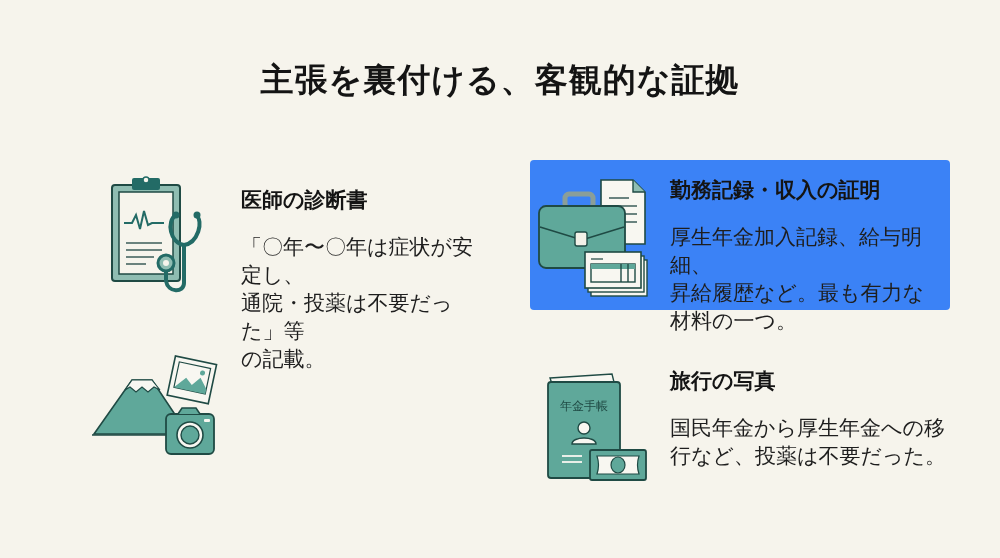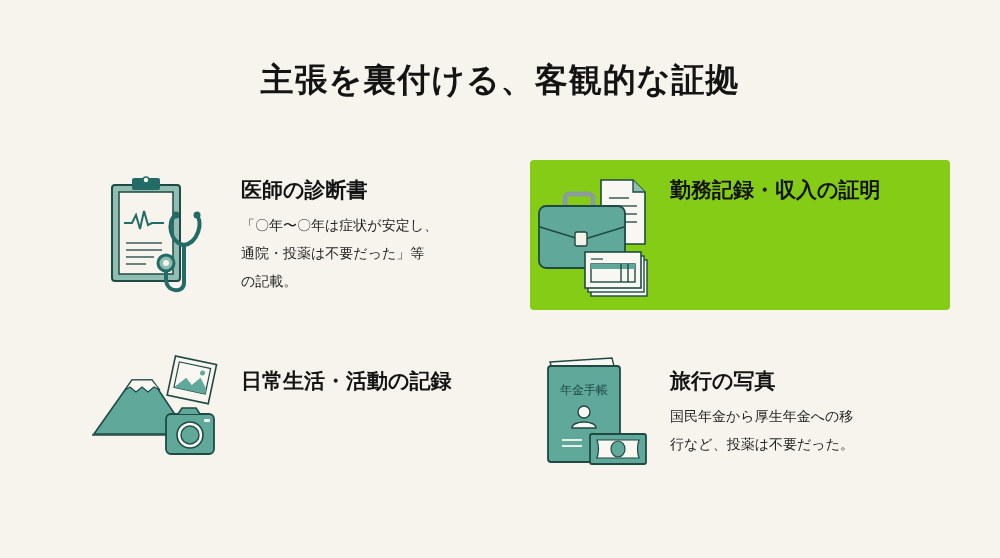--- a/index.html
+++ b/index.html
@@ -9,29 +9,29 @@
     font-family: "DejaVu Sans", "Liberation Sans", sans-serif;
     color: #1a1a1a;
     position: relative;
   }
   .title {
     position: absolute; left: 0; top: 58px; width: 1000px;
     text-align: center; font-size: 33px; font-weight: bold;
     letter-spacing: 1px; color: #141414;
   }
   .card { position: absolute; }
-  .card.panel { background: #84cc16; border-radius: 4px; }
+  .card.panel { background: #3b82f6; border-radius: 4px; }
   .icon { position: absolute; }
   .text { position: absolute; }
   .heading {
     font-size: 21px; font-weight: bold; line-height: 26px;
     color: #141414; white-space: nowrap;
   }
   .body {
-    margin-top: 8px; font-size: 14px; line-height: 28px;
+    margin-top: 20px; font-size: 21px; line-height: 28px;
     color: #1e1e1e; white-space: pre-line;
   }
 </style>
 </head>
 <body>
 
 <div class="title">主張を裏付ける、客観的な証拠</div>
 
 <div class="card" style="left:90px;top:165px;width:400px;height:140px;">
   <div class="icon" style="left:14px;top:8px;width:110px;height:125px;">
@@ -46,21 +46,21 @@
       <line x1="22" y1="84" x2="50" y2="84" stroke="#3b5d58" stroke-width="1.5"></line>
       <line x1="22" y1="91" x2="42" y2="91" stroke="#3b5d58" stroke-width="1.5"></line>
       <path d="M72 42 C62 48 66 70 80 72 C94 70 100 48 92 42" fill="none" stroke="#236b66" stroke-width="4"></path>
       <circle cx="72" cy="42" r="3.5" fill="#236b66"></circle>
       <circle cx="93" cy="42" r="3.5" fill="#236b66"></circle>
       <path d="M80 72 L80 110 C80 120 64 120 62 108 L62 98" fill="none" stroke="#236b66" stroke-width="4"></path>
       <circle cx="62" cy="90" r="8" fill="#8fbdb2" stroke="#236b66" stroke-width="3"></circle>
       <circle cx="62" cy="90" r="3" fill="#f6f4ec"></circle>
     </svg>
   </div>
-  <div class="text" style="left:151px;top:12px;">
+  <div class="text" style="left:151px;top:22px;">
     <div class="heading">医師の診断書</div>
     <div class="body">「〇年〜〇年は症状が安定し、
 通院・投薬は不要だった」等
 の記載。</div>
   </div>
 </div>
 
 <div class="card panel" style="left:530px;top:160px;width:420px;height:150px;">
   <div class="icon" style="left:5px;top:12px;width:120px;height:130px;">
     <svg width="120" height="130" viewBox="0 0 120 130">
@@ -79,20 +79,23 @@
       <rect x="50" y="80" width="56" height="36" fill="#f8f7f1" stroke="#1f4a44" stroke-width="1.6"></rect>
       <line x1="56" y1="87" x2="68" y2="87" stroke="#3b5d58" stroke-width="1.4"></line>
       <rect x="56" y="92" width="44" height="18" fill="none" stroke="#1f4a44" stroke-width="1.4"></rect>
       <rect x="56" y="92" width="44" height="5" fill="#5fa89a"></rect>
       <line x1="86" y1="92" x2="86" y2="110" stroke="#1f4a44" stroke-width="1.4"></line>
       <line x1="93" y1="92" x2="93" y2="110" stroke="#1f4a44" stroke-width="1.4"></line>
     </svg>
   </div>
   <div class="text" style="left:140px;top:17px;">
     <div class="heading">勤務記録・収入の証明</div>
+    <div class="body">厚生年金加入記録、給与明細、
+昇給履歴など。最も有力な
+材料の一つ。</div>
   </div>
 </div>
 
 <div class="card" style="left:90px;top:350px;width:400px;height:120px;">
   <div class="icon" style="left:2px;top:4px;width:128px;height:110px;">
     <svg width="128" height="110" viewBox="0 0 128 110">
       <g transform="rotate(12 100 30)">
         <rect x="78" y="6" width="42" height="40" fill="#f8f7f1" stroke="#1f4a44" stroke-width="1.6"></rect>
         <rect x="83" y="11" width="32" height="26" fill="#f8f7f1" stroke="#1f4a44" stroke-width="1.2"></rect>
         <path d="M83 37 L93 25 L100 31 L107 22 L115 32 L115 37 Z" fill="#5fa89a"></path>
@@ -102,26 +105,25 @@
       <path d="M33 36 L40 26 L60 26 L68 36 L62 33 L56 38 L50 33 L44 38 L38 33 Z" fill="#f8f7f1" stroke="#1f4a44" stroke-width="1.2"></path>
       <line x1="0" y1="81" x2="76" y2="81" stroke="#1f4a44" stroke-width="1.6"></line>
       <rect x="74" y="60" width="48" height="40" rx="5" fill="#5fa89a" stroke="#1f4a44" stroke-width="1.8"></rect>
       <path d="M86 60 L90 54 L104 54 L108 60" fill="#5fa89a" stroke="#1f4a44" stroke-width="1.6"></path>
       <circle cx="98" cy="81" r="13" fill="#f8f7f1" stroke="#1f4a44" stroke-width="1.6"></circle>
       <circle cx="98" cy="81" r="9" fill="#5fa89a" stroke="#1f4a44" stroke-width="1.4"></circle>
       <rect x="112" y="65" width="6" height="3" rx="1" fill="#f8f7f1"></rect>
     </svg>
   </div>
   <div class="text" style="left:151px;top:18px;">
-    <div class="heading">日常生活・活動の記録</div>
   </div>
 </div>
 
 <div class="card" style="left:530px;top:350px;width:420px;height:120px;">
-  <div class="icon" style="left:12px;top:4px;width:110px;height:112px;">
+  <div class="icon" style="left:12px;top:20px;width:110px;height:112px;">
     <svg width="110" height="112" viewBox="0 0 110 112">
       <path d="M8 8 L70 4 L72 12 L10 14 Z" fill="#f8f7f1" stroke="#1f4a44" stroke-width="1.4"></path>
       <rect x="6" y="12" width="72" height="96" rx="3" fill="#5fa89a" stroke="#1f4a44" stroke-width="1.8"></rect>
       <text x="42" y="40" text-anchor="middle" font-size="12" fill="#1f4a44" font-family="DejaVu Sans, sans-serif">年金手帳</text>
       <circle cx="42" cy="58" r="6" fill="#f8f7f1" stroke="#1f4a44" stroke-width="1.4"></circle>
       <path d="M30 74 C30 66 54 66 54 74 Z" fill="#f8f7f1" stroke="#1f4a44" stroke-width="1.4"></path>
       <line x1="20" y1="86" x2="40" y2="86" stroke="#f8f7f1" stroke-width="1.8"></line>
       <line x1="20" y1="92" x2="40" y2="92" stroke="#f8f7f1" stroke-width="1.8"></line>
       <rect x="48" y="80" width="56" height="30" rx="2" fill="#5fa89a" stroke="#1f4a44" stroke-width="1.8"></rect>
       <path d="M55 86 L97 86 Q94 95 97 104 L55 104 Q58 95 55 86 Z" fill="#f8f7f1" stroke="#1f4a44" stroke-width="1.2"></path>

